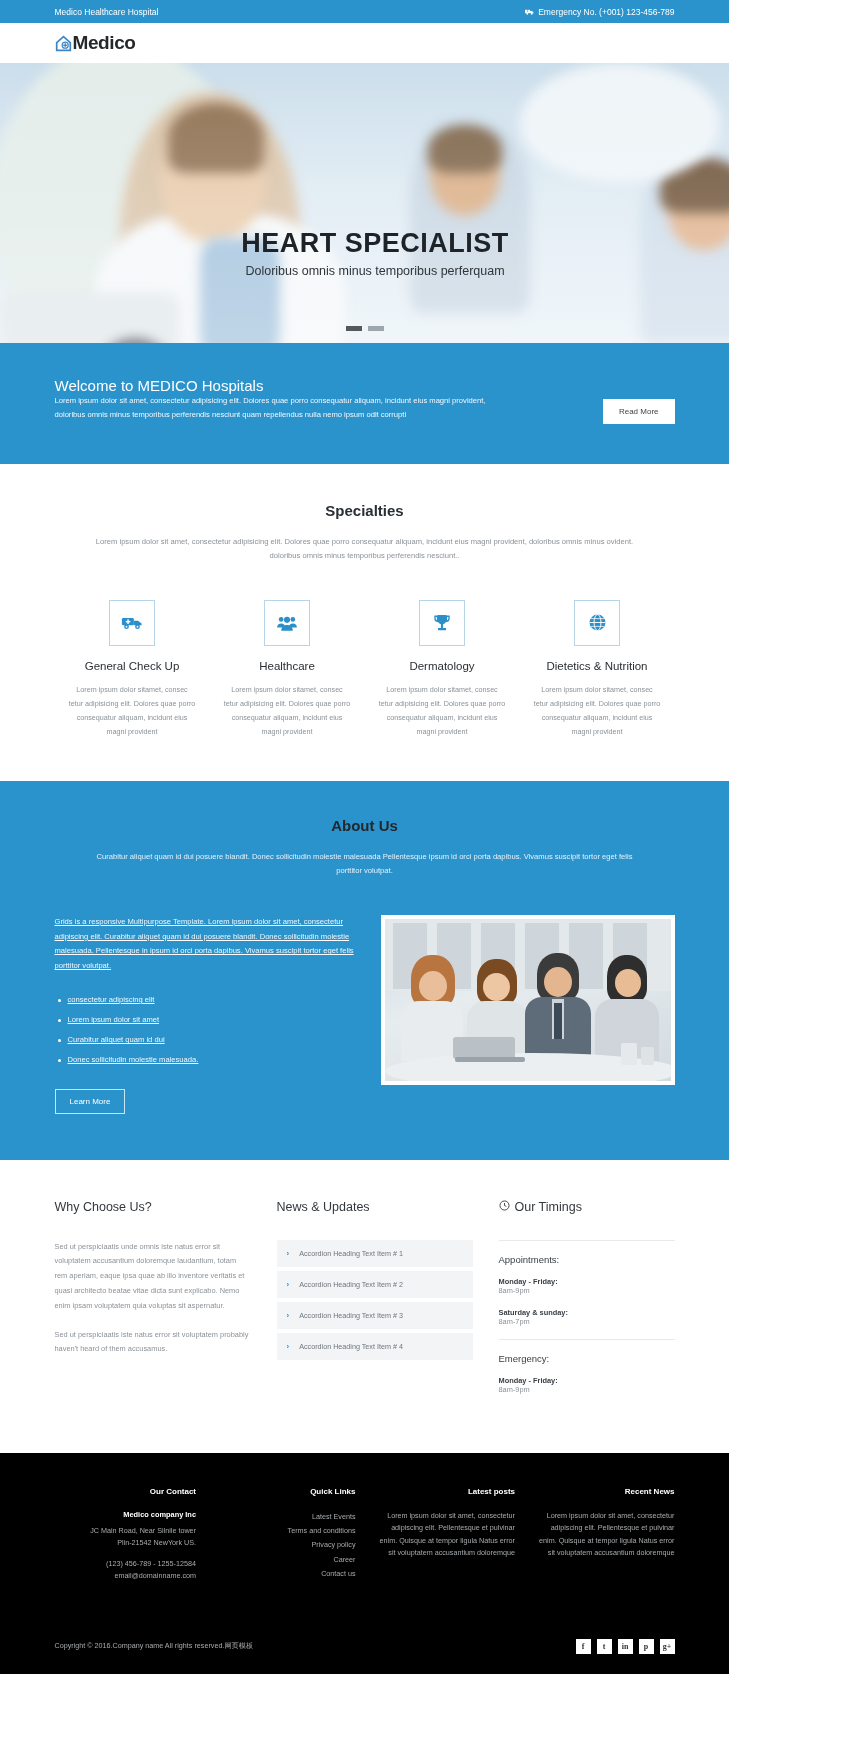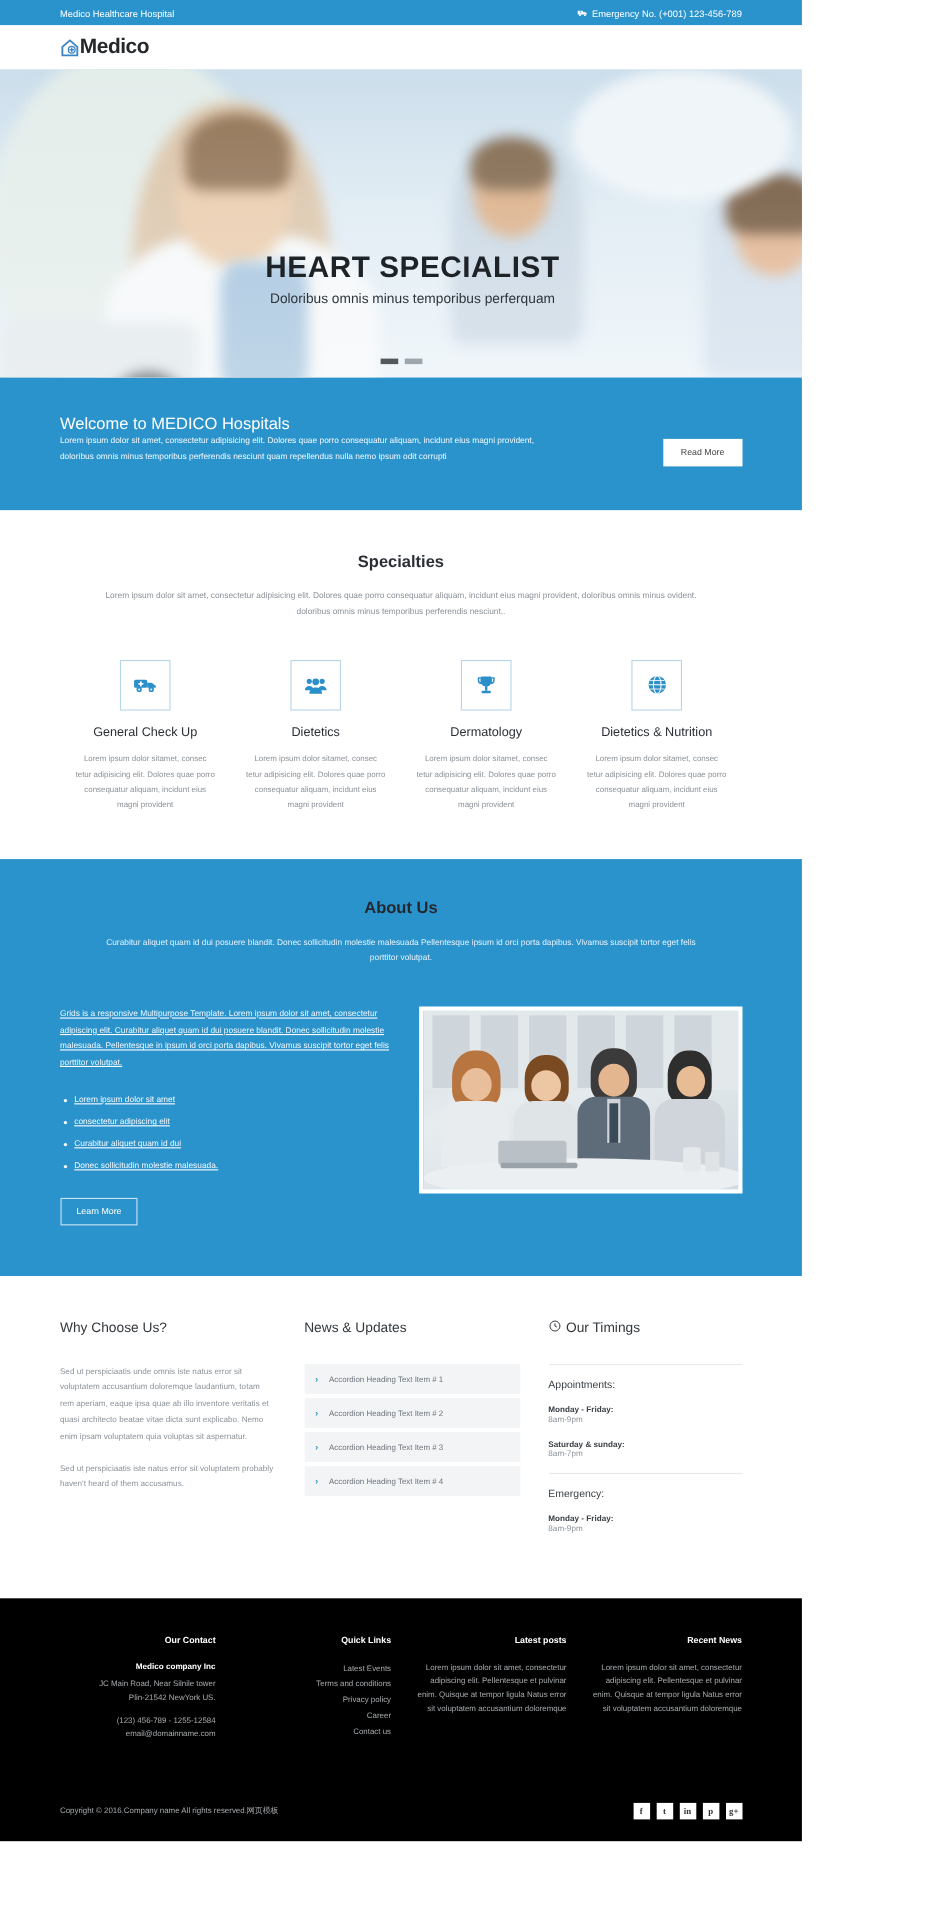--- a/index.html
+++ b/index.html
@@ -318,21 +318,21 @@
             <svg viewBox="0 0 24 20" width="22" height="18">
               <circle cx="5.5" cy="6" r="2.6" fill="#2b8fc9"></circle>
               <circle cx="18.5" cy="6" r="2.6" fill="#2b8fc9"></circle>
               <path d="M1 15c0-2.8 2-4.4 4.5-4.4S10 12.2 10 15z" fill="#2b8fc9"></path>
               <path d="M14 15c0-2.8 2-4.4 4.5-4.4S23 12.2 23 15z" fill="#2b8fc9"></path>
               <circle cx="12" cy="6.5" r="3.4" fill="#2b8fc9"></circle>
               <path d="M5.6 18.5c0-3.9 2.8-6.2 6.4-6.2s6.4 2.3 6.4 6.2z" fill="#2b8fc9"></path>
             </svg>
           </span>
         </div>
-        <div class="spec-title">Dietetics</div>
+        <div class="spec-title">Healthcare</div>
         <div class="spec-text">Lorem ipsum dolor sitamet, consec tetur adipisicing elit. Dolores quae porro consequatur aliquam, incidunt eius magni provident</div>
       </div>
 
       <div class="spec-col">
         <div class="spec-icon-box">
           <span>
             <svg viewBox="0 0 20 22" width="18" height="20">
               <path d="M5 2h10v5.5a5 5 0 0 1-10 0z" fill="#2b8fc9"></path>
               <path d="M5 3.5H2.2v2.2c0 2 1.3 3.3 2.8 3.5z" fill="none" stroke="#2b8fc9" stroke-width="1.5"></path>
               <path d="M15 3.5h2.8v2.2c0 2-1.3 3.3-2.8 3.5z" fill="none" stroke="#2b8fc9" stroke-width="1.5"></path>
@@ -363,22 +363,22 @@
     </div>
   </div>
 
   <div class="about">
     <div class="section-title">About Us</div>
     <div class="section-sub">Curabitur aliquet quam id dui posuere blandit. Donec sollicitudin molestie malesuada Pellentesque ipsum id orci porta dapibus. Vivamus suscipit tortor eget felis porttitor volutpat.</div>
     <div class="about-cols">
       <div class="about-left">
         <div class="about-text">Grids is a responsive Multipurpose Template. Lorem ipsum dolor sit amet, consectetur adipiscing elit. Curabitur aliquet quam id dui posuere blandit. Donec sollicitudin molestie malesuada. Pellentesque in ipsum id orci porta dapibus. Vivamus suscipit tortor eget felis porttitor volutpat.</div>
         <ul class="about-list">
+          <li>consectetur adipiscing elit</li>
           <li>Lorem ipsum dolor sit amet</li>
-          <li>consectetur adipiscing elit</li>
           <li>Curabitur aliquet quam id dui</li>
           <li>Donec sollicitudin molestie malesuada.</li>
         </ul>
         <button class="btn-learnmore">Learn More</button>
       </div>
       <div class="about-right">
         <div class="about-photo">
           <div class="ph" style="left:0;top:0;width:294px;height:72px;background:#e3e8eb;border-radius:0;"></div>
           <div class="ph" style="left:8px;top:4px;width:34px;height:66px;background:#cfd6db;border-radius:0;"></div>
           <div class="ph" style="left:52px;top:4px;width:34px;height:66px;background:#cfd6db;border-radius:0;"></div>

